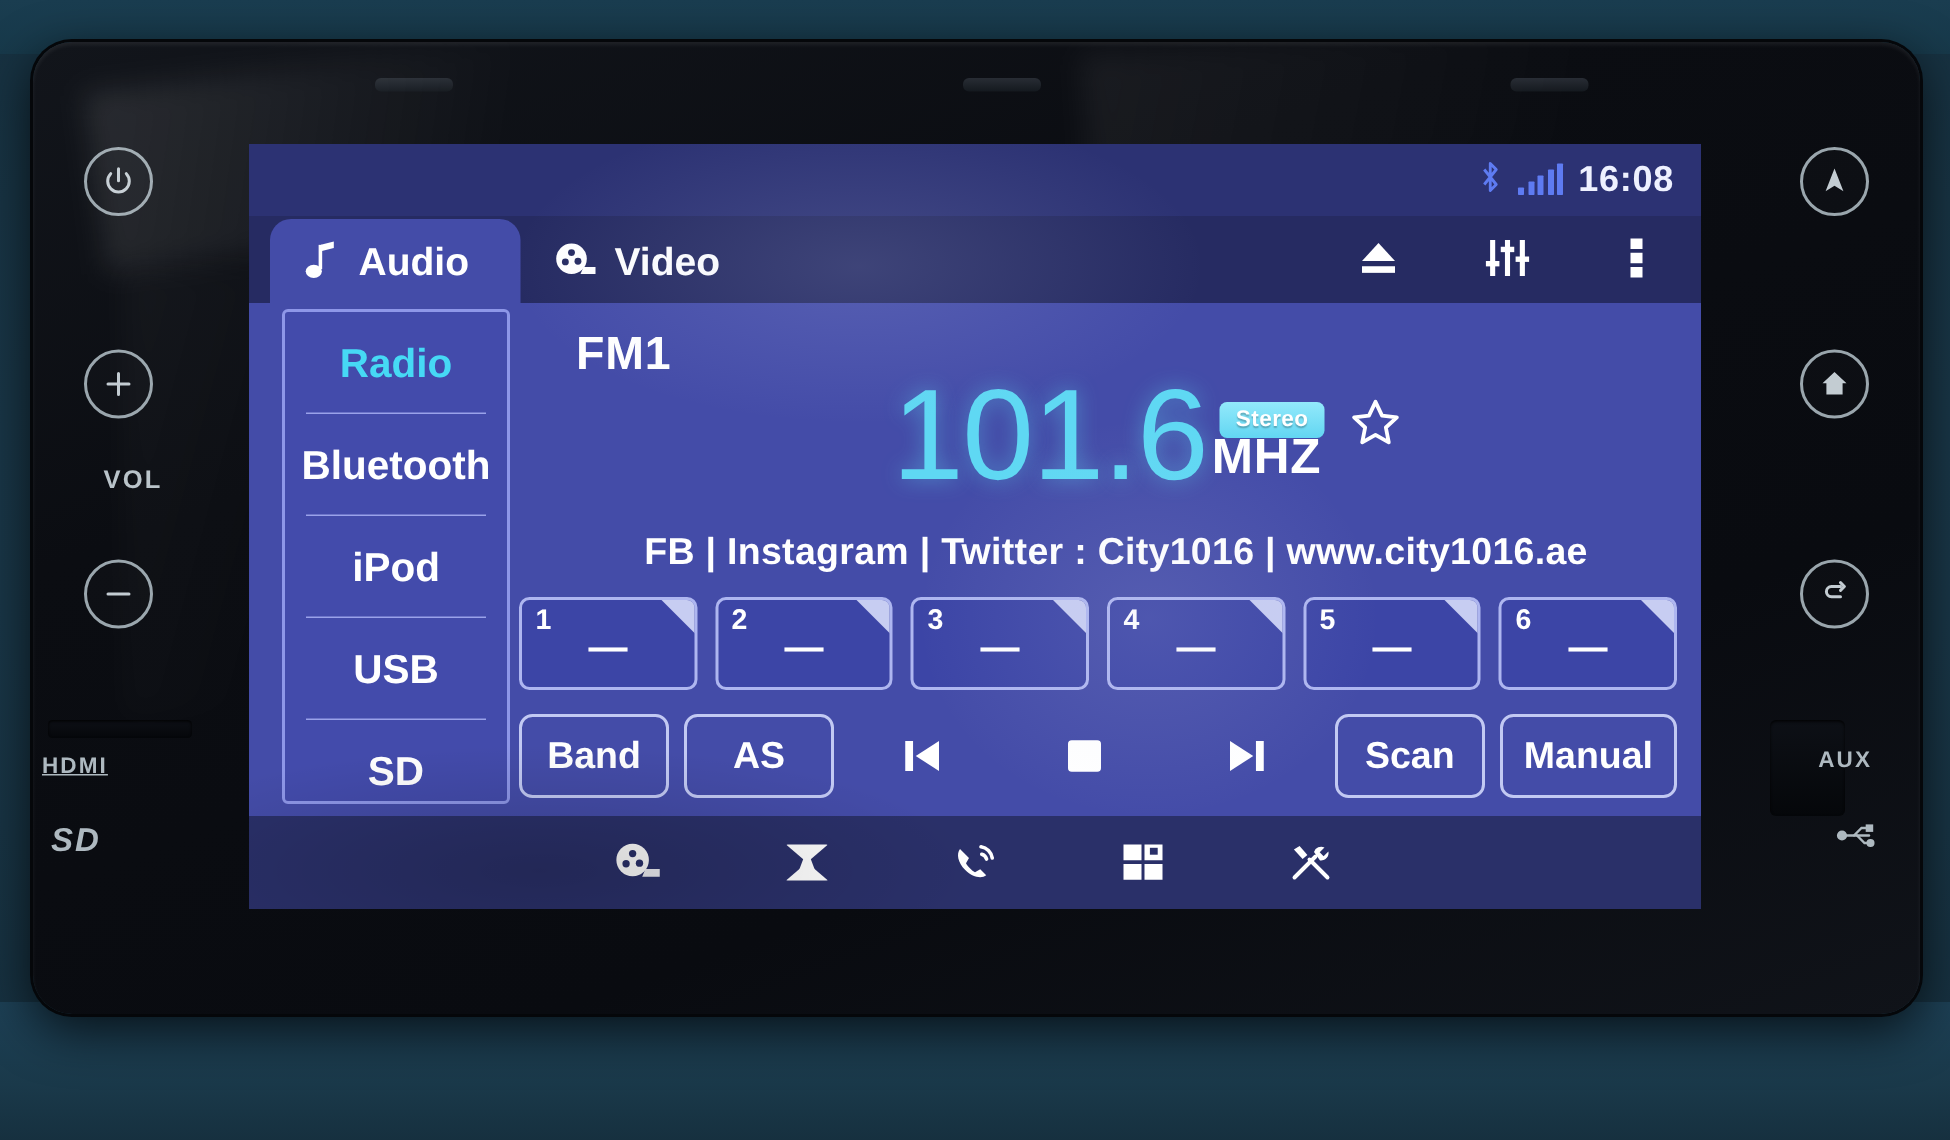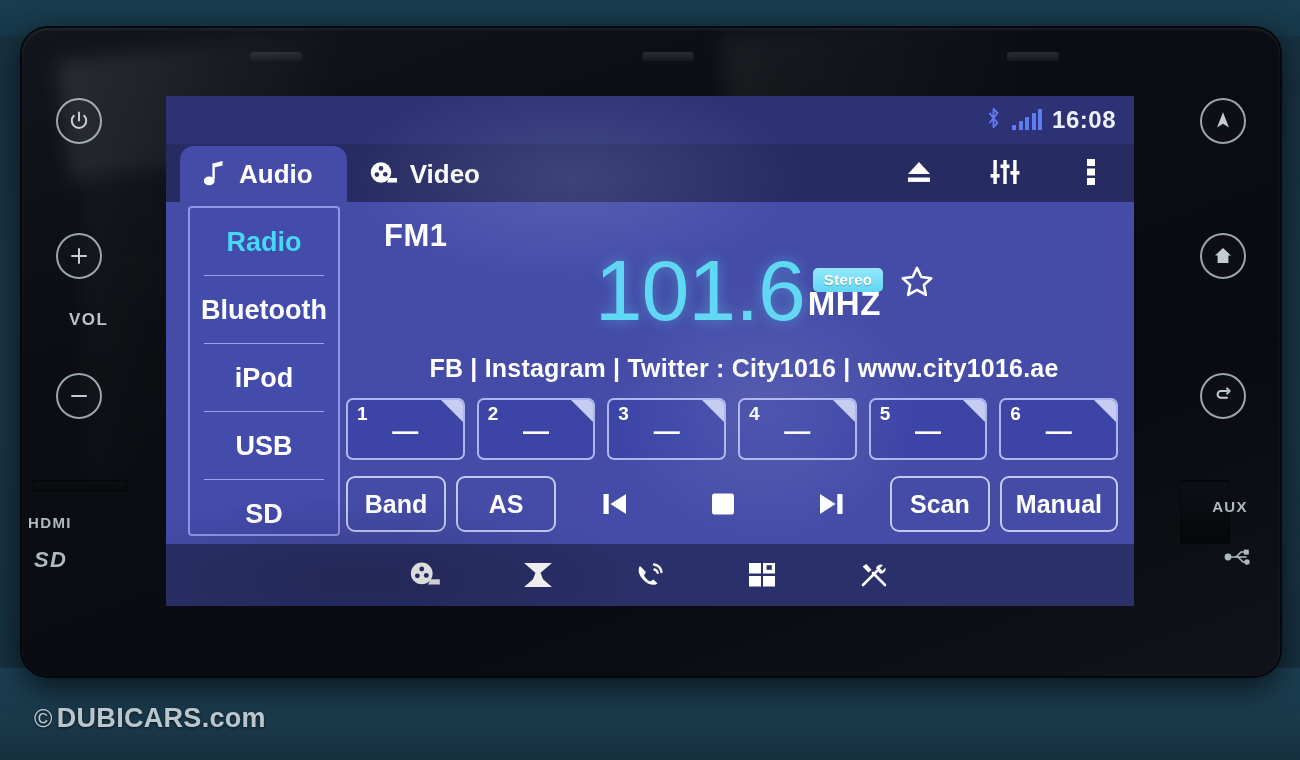--- a/index.html
+++ b/index.html
@@ -319,21 +319,21 @@
     <div class="bezel-label" style="left:47px; top:282px;">VOL</div>
 
     <div class="hardkey" style="left:34px; top:345px;">
       <svg width="24" height="24" viewBox="0 0 24 24" stroke="currentColor" stroke-width="2" stroke-linecap="round">
         <path d="M5 12h14"></path>
       </svg>
     </div>
 
     <div class="slot" style="left:10px; top:452px; width:96px; height:12px;"></div>
 
-    <div class="port-label" style="left:6px; top:486px;">HDMI</div>
+    <div class="port-label" style="left:6px; top:474px;text-decoration:underline;">HDMI</div>
 
     <div class="port-label" style="left:12px; top:519px; font-style:italic; font-size:22px;">SD</div>
 
     <div class="hardkey" style="right:34px; top:70px;">
       <svg width="26" height="26" viewBox="0 0 24 24" fill="currentColor">
         <path d="M12 4 L17.5 18 L12 14.6 L6.5 18 Z"></path>
       </svg>
     </div>
 
     <div class="hardkey" style="right:34px; top:205px;">
@@ -586,17 +586,14 @@
       </div>
 
       <div id="screen-reflection"></div>
     </div>
 
     <div class="glare" id="glare-a"></div>
     <div class="glare" id="glare-b"></div>
     <div class="glare" id="glare-c"></div>
   </div>
 
-  <div id="watermark">
-    <span class="c">©</span><span>DUBICARS.com</span>
-  </div>
 
 </div>
 
 </body></html>

